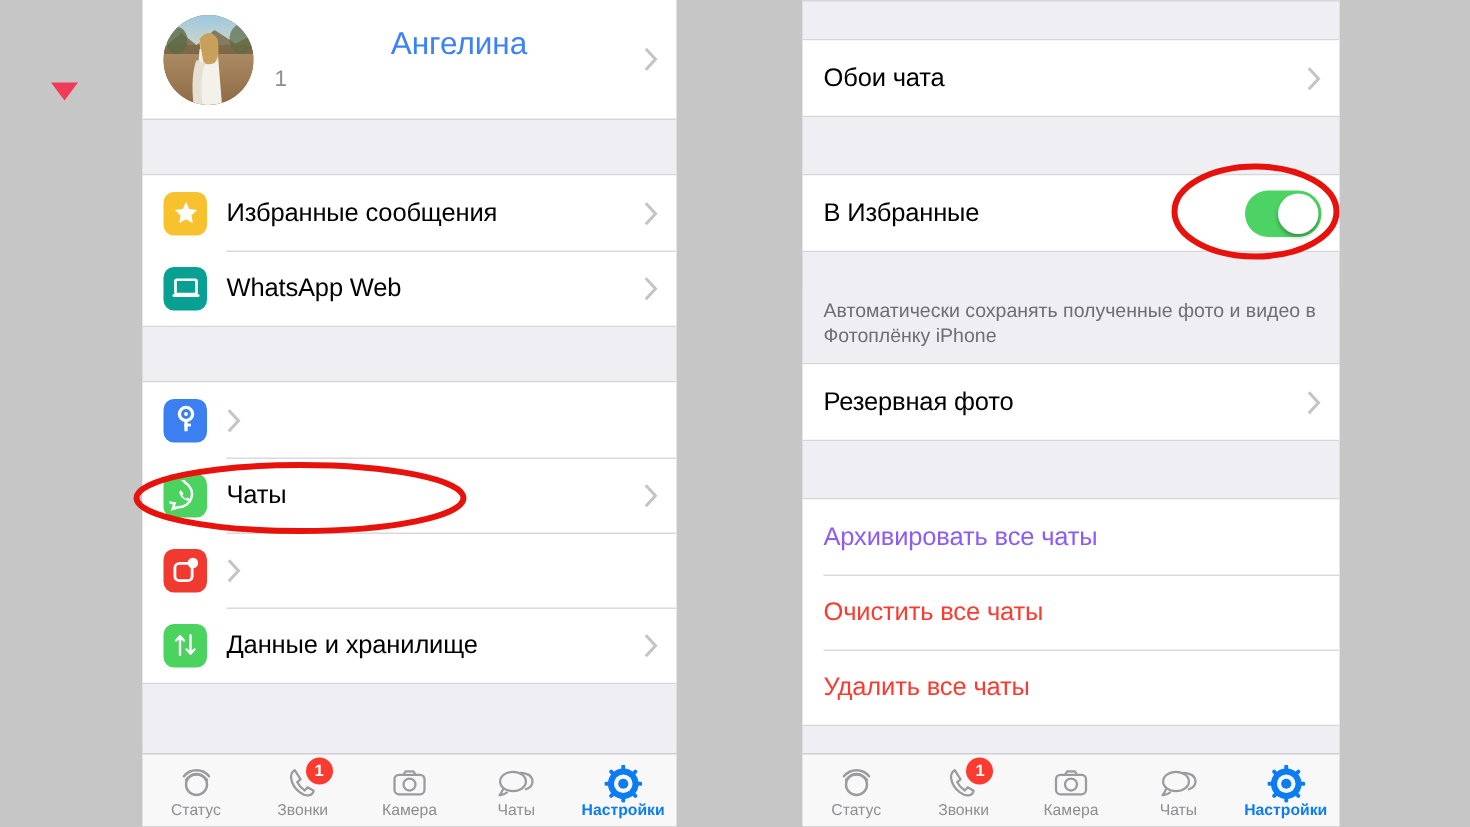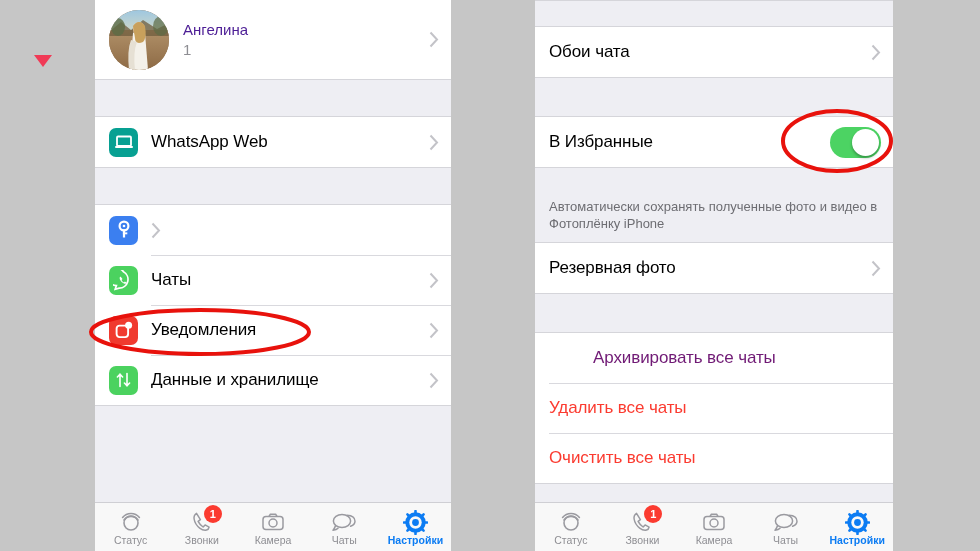--- a/index.html
+++ b/index.html
@@ -90,21 +90,21 @@
     background: #fff;
     border-bottom: 1px solid #d5d5da;
   }
   .avatar {
     flex: 0 0 auto; width: 60px; height: 60px; border-radius: 50%;
     margin-right: 14px; overflow: hidden; position: relative;
     background: #8a6a4a;
   }
   .avatar svg { display: block; }
   .profile-text { flex: 1 1 auto; }
-  .profile-name { font-size: 15px; color: #4c1d95; line-height: 1.15; }
+  .profile-name { font-size: 21px; color: #3b82f6; line-height: 1.15; text-align: center; }
   .profile-sub  { font-size: 15px; color: #8e8e93; margin-top: 2px; }
 
   
   .footnote {
     background: #eeeef3;
     padding: 6px 14px 10px 14px;
     font-size: 13px; line-height: 1.32; color: #6d6d72;
     border-bottom: 1px solid #d5d5da;
     margin-top: 24px;
   }
@@ -116,21 +116,21 @@
   }
   .toggle .knob {
     position: absolute; right: 2px; top: 2px;
     width: 27px; height: 27px; border-radius: 50%;
     background: #fff;
     box-shadow: 0 2px 3px rgba(0,0,0,.3);
   }
 
   
   .row.action .row-label { font-size: 17px; }
-  .link-blue { color: #701a75; margin-left: 44px; }
+  .link-blue { color: #8b5cf6; }
   .link-red  { color: #fb3b30; }
 
   
   .tabbar {
     flex: 0 0 auto; height: 49px;
     background: #f8f8f8;
     border-top: 1px solid #cfcfd4;
     display: flex;
   }
   .tab {
@@ -198,20 +198,33 @@
         <svg width="10" height="17" viewBox="0 0 10 17">
             <path d="M1.5 1.5 L8 8.5 L1.5 15.5" fill="none" stroke="#c3c3c8" stroke-width="2"></path>
           </svg>
       </span>
     </div>
 
     <div class="gap" style="height:36px"></div>
 
     <div class="group">
       <div class="row">
+        <span class="tile" style="background:#f8c22e">
+          <svg width="18" height="18" viewBox="0 0 18 18">
+              <path d="M9 1.6 L11.2 6.4 L16.4 7 L12.6 10.6 L13.6 15.8 L9 13.2 L4.4 15.8 L5.4 10.6 L1.6 7 L6.8 6.4 Z" fill="#fff"></path>
+            </svg>
+        </span>
+        <span class="row-label">Избранные сообщения</span>
+        <span class="chevron">
+          <svg width="10" height="17" viewBox="0 0 10 17">
+              <path d="M1.5 1.5 L8 8.5 L1.5 15.5" fill="none" stroke="#c3c3c8" stroke-width="2"></path>
+            </svg>
+        </span>
+      </div>
+      <div class="row">
         <span class="tile" style="background:#07a092">
           <svg width="20" height="16" viewBox="0 0 20 16">
             <rect x="3" y="2.5" width="14" height="9.5" rx="1" fill="none" stroke="#fff" stroke-width="1.8"></rect>
             <rect x="1" y="12" width="18" height="2" rx="1" fill="#fff"></rect>
           </svg>
         </span>
         <span class="row-label">WhatsApp Web</span>
         <span class="chevron">
           <svg width="10" height="17" viewBox="0 0 10 17">
               <path d="M1.5 1.5 L8 8.5 L1.5 15.5" fill="none" stroke="#c3c3c8" stroke-width="2"></path>
@@ -252,21 +265,20 @@
             </svg>
         </span>
       </div>
       <div class="row">
         <span class="tile" style="background:#f03a2f">
           <svg width="19" height="19" viewBox="0 0 19 19">
             <rect x="2.6" y="4.6" width="11.5" height="11.5" rx="3" fill="none" stroke="#fff" stroke-width="1.9"></rect>
             <circle cx="14.6" cy="4.3" r="3.5" fill="#fff"></circle>
           </svg>
         </span>
-        <span class="row-label">Уведомления</span>
         <span class="chevron">
           <svg width="10" height="17" viewBox="0 0 10 17">
               <path d="M1.5 1.5 L8 8.5 L1.5 15.5" fill="none" stroke="#c3c3c8" stroke-width="2"></path>
             </svg>
         </span>
       </div>
       <div class="row">
         <span class="tile" style="background:#4bd25f">
           <svg width="17" height="18" viewBox="0 0 17 18">
             <path d="M5 15.5 L5 3.2 M5 3.2 L2.4 6 M5 3.2 L7.6 6" fill="none" stroke="#fff" stroke-width="1.6" stroke-linecap="round"></path>
@@ -390,24 +402,24 @@
       </div>
     </div>
 
     <div class="gap" style="height:38px"></div>
 
     <div class="group">
       <div class="row plain action">
         <span class="row-label link-blue">Архивировать все чаты</span>
       </div>
       <div class="row plain action">
+        <span class="row-label link-red">Очистить все чаты</span>
+      </div>
+      <div class="row plain action">
         <span class="row-label link-red">Удалить все чаты</span>
-      </div>
-      <div class="row plain action">
-        <span class="row-label link-red">Очистить все чаты</span>
       </div>
     </div>
 
     <div class="gap" style="height:20px"></div>
   </div>
 
   <div class="tabbar">
     <div class="tab">
       <span class="tab-ico">
         <svg width="24" height="24" viewBox="0 0 24 24">

